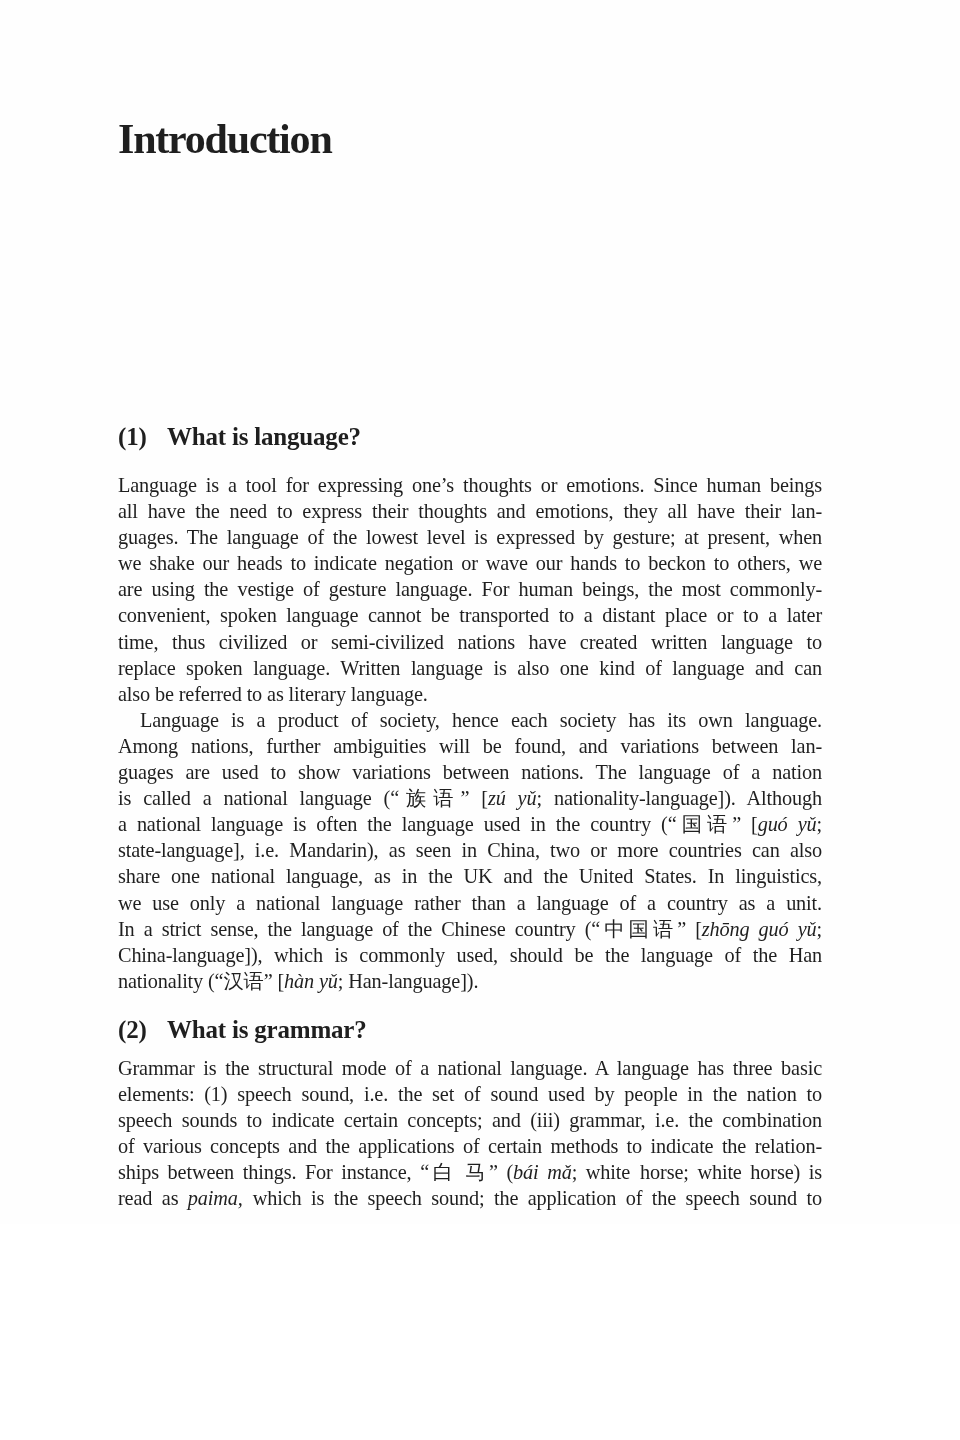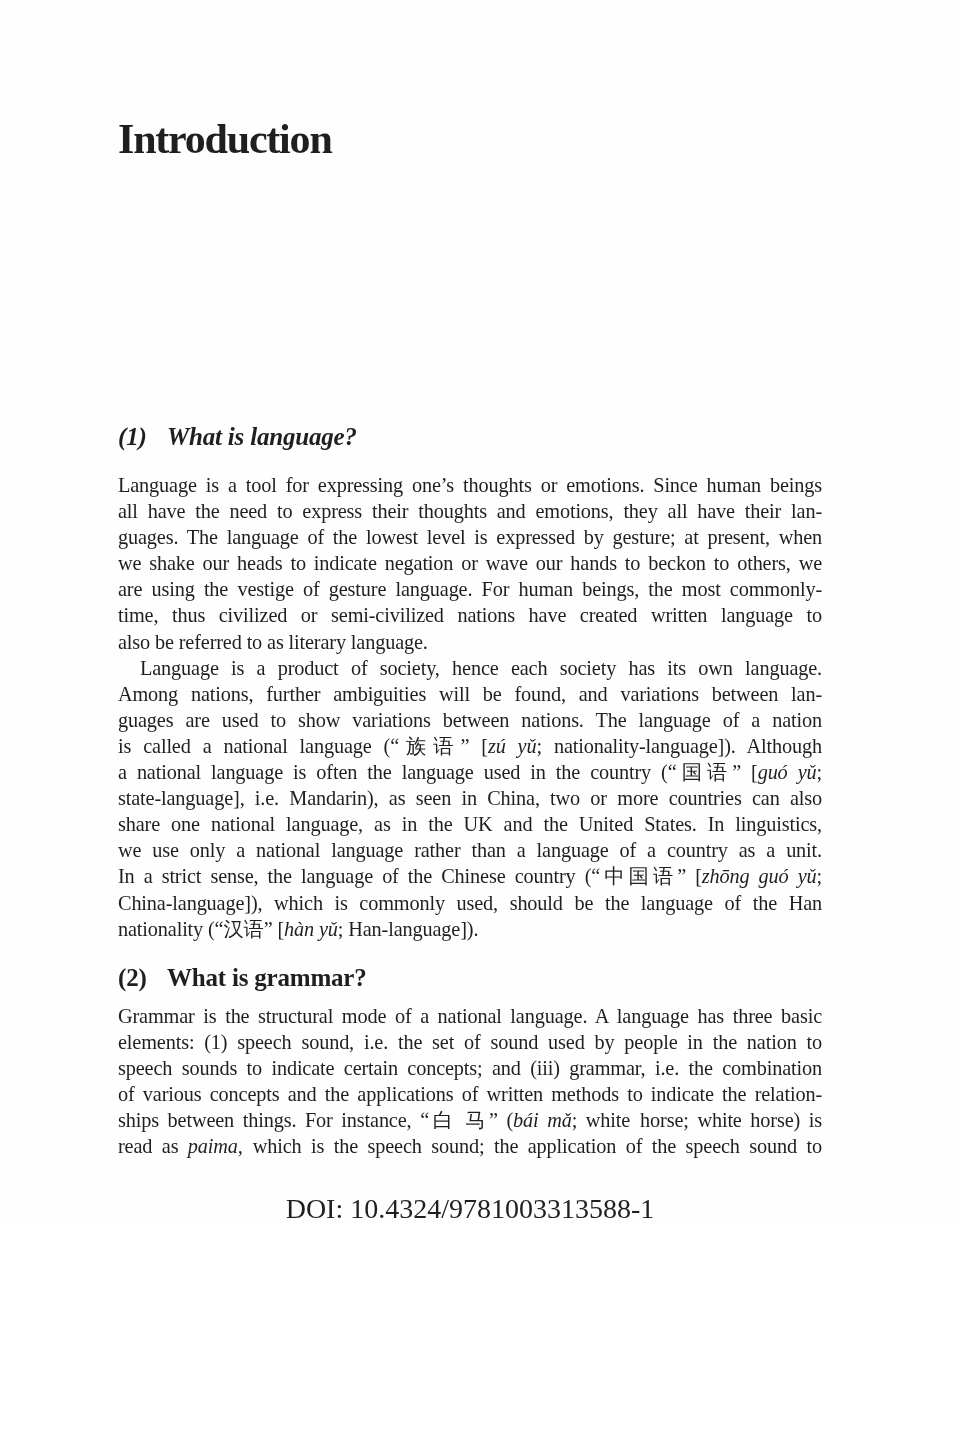--- a/index.html
+++ b/index.html
@@ -26,21 +26,21 @@
     line-height: 42px;
     font-weight: bold;
     letter-spacing: -1.2px;
   }
   .heading {
     font-size: 25px;
     line-height: 30px;
     font-weight: bold;
     letter-spacing: -0.2px;
   }
-  .heading-1 { margin-top: 262px; font-style: italic; }
+  .heading-1 { margin-top: 262px; }
   .heading-2 { margin-top: 21px; }
   .hnum { display: inline-block; width: 49px; }
   .body-1 { margin-top: 20px; }
   .body-2 { margin-top: 10px; font-family: Liberation Serif, serif; }
   .line {
     font-size: 20.3px;
     line-height: 26.1px;
     letter-spacing: -0.15px;
     text-align: justify;
     text-align-last: justify;
@@ -73,21 +73,23 @@
       <span class="hnum">(1)</span><span class="htxt">What is language?</span>
     </h2>
 
     <div class="body body-1">
         <div class="para">
           <div class="line"><span>Language is a tool for expressing one’s thoughts or emotions. Since human beings</span></div>
           <div class="line"><span>all have the need to express their thoughts and emotions, they all have their lan-</span></div>
           <div class="line"><span>guages. The language of the lowest level is expressed by gesture; at present, when</span></div>
           <div class="line"><span>we shake our heads to indicate negation or wave our hands to beckon to others, we</span></div>
           <div class="line"><span>are using the vestige of gesture language. For human beings, the most commonly-</span></div>
+          <div class="line"><span>convenient, spoken language cannot be transported to a distant place or to a later</span></div>
           <div class="line"><span>time, thus civilized or semi-civilized nations have created written language to</span></div>
+          <div class="line"><span>replace spoken language. Written language is also one kind of language and can</span></div>
           <div class="line last"><span>also be referred to as literary language.</span></div>
         </div>
         <div class="para indent">
           <div class="line"><span>Language is a product of society, hence each society has its own language.</span></div>
           <div class="line"><span>Among nations, further ambiguities will be found, and variations between lan-</span></div>
           <div class="line"><span>guages are used to show variations between nations. The language of a nation</span></div>
           <div class="line"><span>is called a national language (“族语” [</span><i>zú yǔ</i><span>; nationality-language]). Although</span></div>
           <div class="line"><span>a national language is often the language used in the country (“国语” [</span><i>guó yǔ</i><span>;</span></div>
           <div class="line"><span>state-language], i.e. Mandarin), as seen in China, two or more countries can also</span></div>
           <div class="line"><span>share one national language, as in the UK and the United States. In linguistics,</span></div>
@@ -100,21 +102,21 @@
 
     <h2 class="heading heading-2">
       <span class="hnum">(2)</span><span class="htxt">What is grammar?</span>
     </h2>
 
     <div class="body body-2">
         <div class="para">
           <div class="line"><span>Grammar is the structural mode of a national language. A language has three basic</span></div>
           <div class="line"><span>elements: (1) speech sound, i.e. the set of sound used by people in the nation to</span></div>
           <div class="line"><span>speech sounds to indicate certain concepts; and (iii) grammar, i.e. the combination</span></div>
-          <div class="line"><span>of various concepts and the applications of written methods to indicate the relation-</span></div>
+          <div class="line"><span>of various concepts and the applications of certain methods to indicate the relation-</span></div>
           <div class="line"><span>ships between things. For instance, “白 马” (</span><i>bái mǎ</i><span>; white horse; white horse) is</span></div>
           <div class="line"><span>read as </span><i>paima,</i><span> which is the speech sound; the application of the speech sound to</span></div>
         </div>
       </div>
 
     <div class="doi">DOI: 10.4324/9781003313588-1</div>
 
   </div>
 </div>
 

